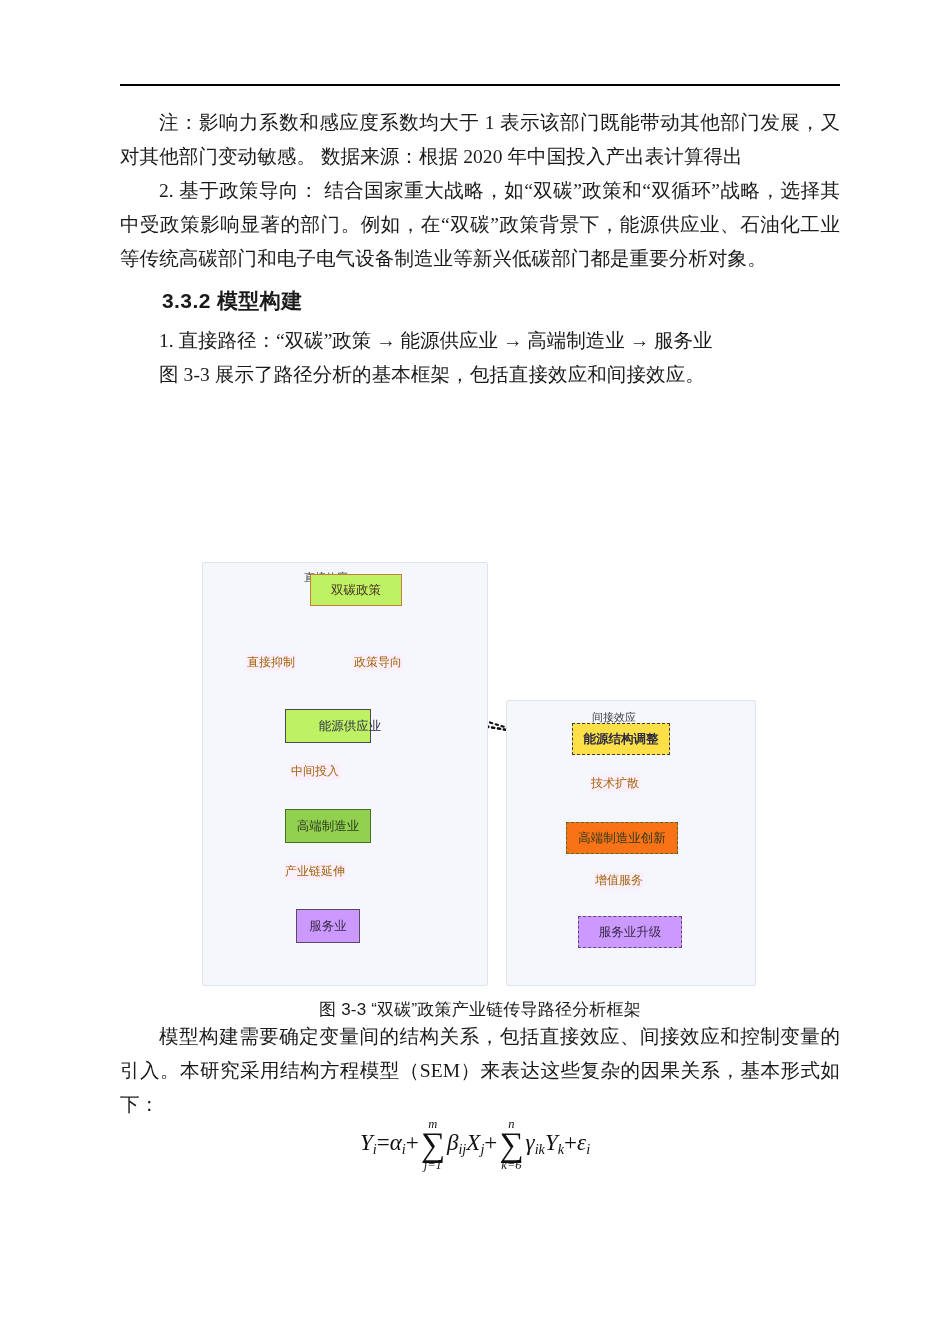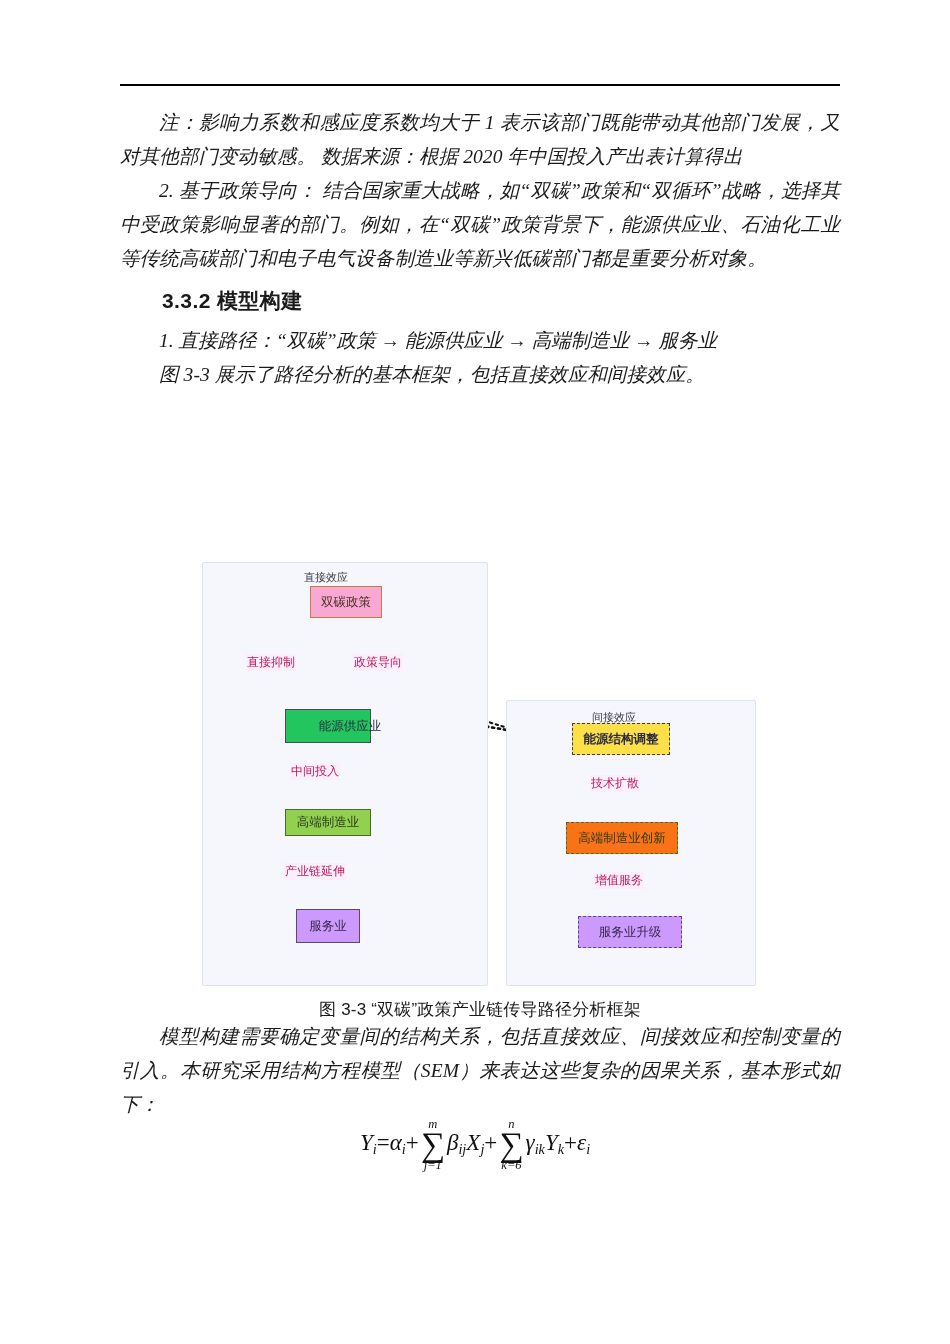--- a/index.html
+++ b/index.html
@@ -38,32 +38,30 @@
     width: 720px;
   }
 
   p.para {
     margin: 0;
     font-size: 19.5px;
     line-height: 34px;
     text-align: justify;
     text-justify: inter-ideograph;
     letter-spacing: 0.1px;
-    font-style: italic;
   }
   p.para.indent { text-indent: 2em; }
 
   .list-line {
     margin: 0;
     font-size: 19.5px;
     line-height: 34px;
     text-indent: 2em;
     text-align: justify;
     text-justify: inter-ideograph;
-    font-style: italic;
   }
 
   h3.heading {
     margin: 6px 0 4px 0;
     font-size: 21px;
     line-height: 38px;
     font-weight: bold;
     font-family: "Liberation Sans", "DejaVu Sans", sans-serif;
     text-indent: 2em;
     letter-spacing: 0.4px;
@@ -103,41 +101,41 @@
   .node {
     position: absolute;
     display: flex;
     align-items: center;
     justify-content: center;
     font-family: "Liberation Sans", "DejaVu Sans", sans-serif;
     font-size: 12.5px;
     white-space: nowrap;
     z-index: 6;
   }
-  .n-policy  { left: 124px; top: 26px;  width: 72px; height: 32px;
-               background: #f9a8d4; border: 1.8px solid #C97B3A; color: #4a3020; }
+  .n-policy  { left: 124px; top: 14px;  width: 92px; height: 32px;
+               background: #bef264; border: 1.8px solid #C97B3A; color: #4a3020; }
   .n-energy  { left: 99px;  top: 149px; width: 86px; height: 34px;
-               background: #22c55e; border: 1.8px solid #4a4a55; color: #2a2a45; padding-left: 44px; }
-  .n-manu    { left: 99px;  top: 249px; width: 86px; height: 27px;
+               background: #bef264; border: 1.8px solid #4a4a55; color: #2a2a45; padding-left: 44px; }
+  .n-manu    { left: 99px;  top: 249px; width: 86px; height: 34px;
                background: #92D050; border: 1.8px solid #4c6b2a; color: #2c3a1c; }
   .n-service { left: 110px; top: 349px; width: 64px; height: 34px;
                background: #CC99FF; border: 1.8px solid #5a4a6a; color: #3a2a4a; }
 
   .n-estruct { left: 386px; top: 163px; width: 98px; height: 32px;
                background: #fde047; border: 1.8px dashed #3b3b48; color: #2a2a45; font-weight: bold; }
   .n-innov   { left: 380px; top: 262px; width: 112px; height: 32px;
                background: #f97316; border: 1.8px dashed #4c6b2a; color: #2c3a1c; }
   .n-supgrade{ left: 392px; top: 356px; width: 104px; height: 32px;
                background: #CC99FF; border: 1.8px dashed #6a3f8a; color: #3a2a4a; }
 
   .edge-label {
     position: absolute;
     font-family: Liberation Sans, sans-serif;
     font-size: 12px;
-    color: #be185d;
+    color: #a16207;
     background: #FBEFFB;
     padding: 0 1px;
     white-space: nowrap;
     z-index: 7;
   }
   .l-direct   { left: 60px;  top: 94px; }
   .l-guide    { left: 167px; top: 94px; }
   .l-input    { left: 104px; top: 203px; }
   .l-chain    { left: 98px;  top: 303px; }
   .l-tech     { left: 404px; top: 215px; }

